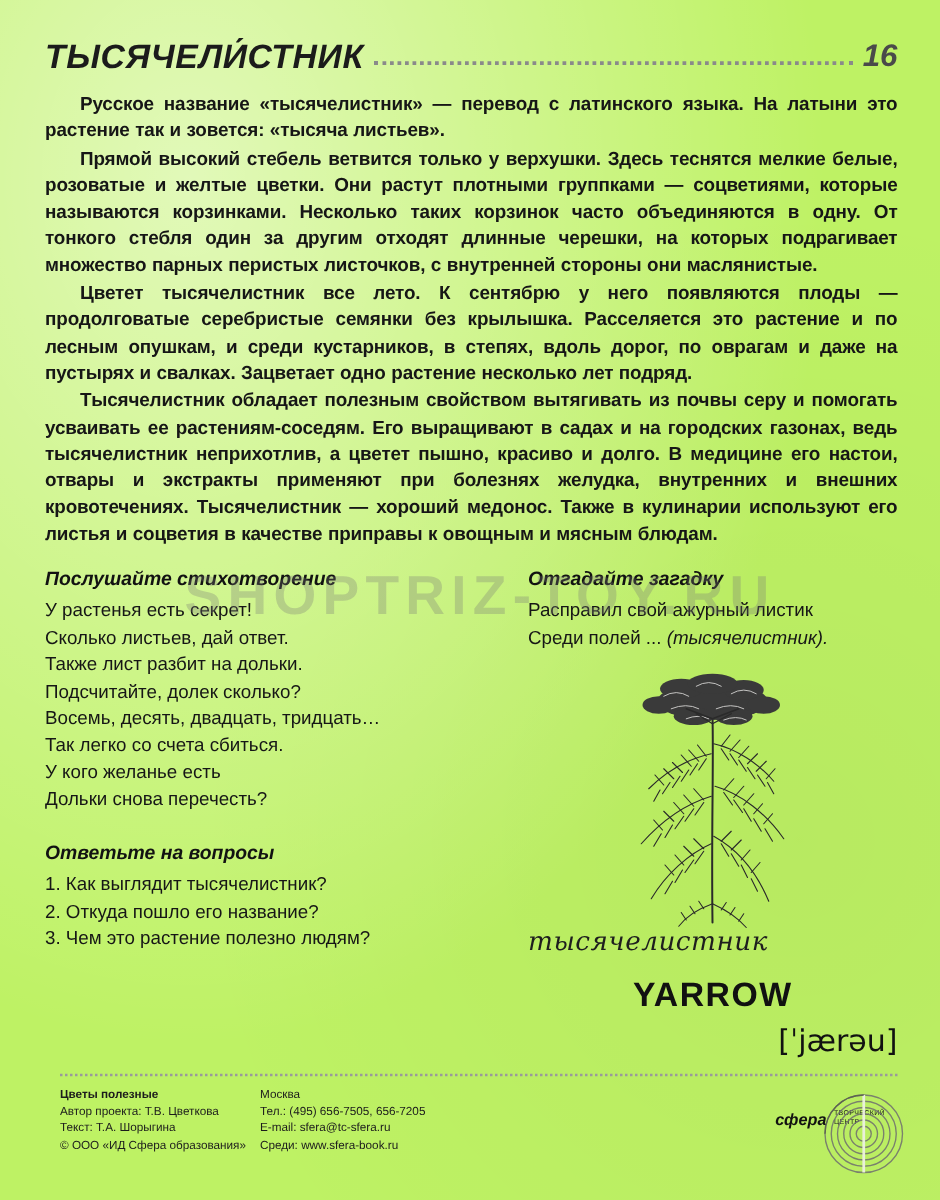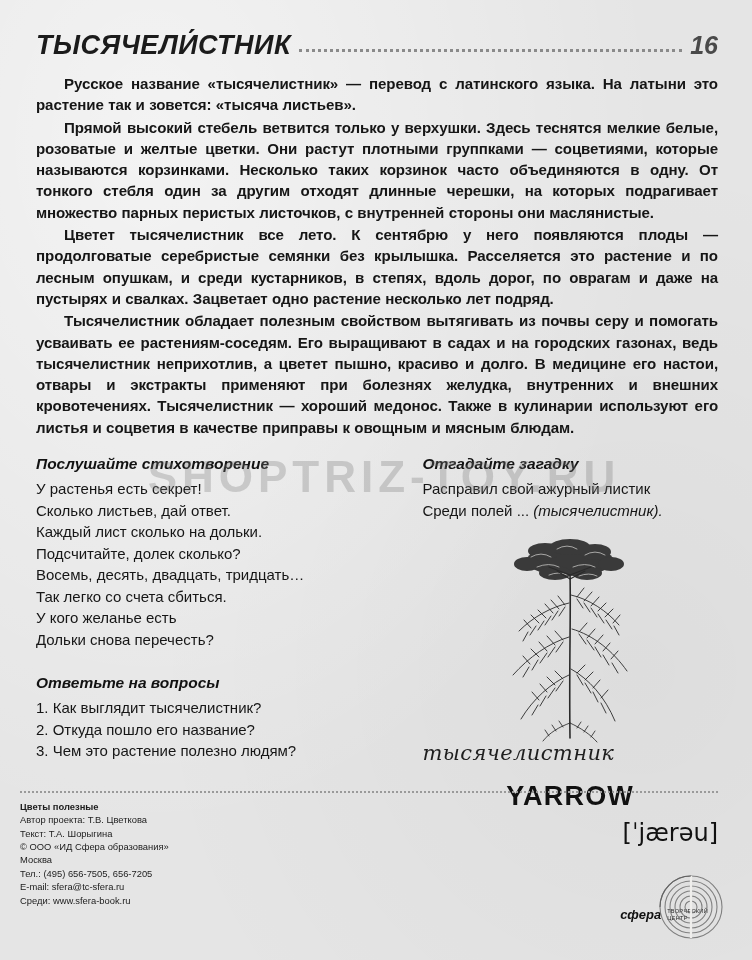--- a/index.html
+++ b/index.html
@@ -10,21 +10,21 @@
   body {
     width: 752px;
     height: 960px;
     font-family: "Liberation Sans", sans-serif;
     overflow: hidden;
   }
   .page {
     position: relative;
     width: 752px;
     height: 960px;
-    background: #e5e5e5;
+    background: #bef264;
     box-sizing: border-box;
     overflow: hidden;
   }
   
   .page::before {
     content: "";
     position: absolute;
     inset: 0;
     background:
       radial-gradient(ellipse at 20% 15%, rgba(255,255,255,0.55), rgba(255,255,255,0) 60%),
@@ -150,28 +150,27 @@
     letter-spacing: 5px;
     color: rgba(120,120,120,0.30);
     pointer-events: none;
     white-space: nowrap;
     font-family: "Liberation Sans", sans-serif;
   }
 
   
   .footer {
     position: absolute;
-    left: 20px;
+    left: 48px;
     right: 34px;
     bottom: 38px;
     border-top: 2px dotted #9a9a9a;
     padding-top: 7px;
     display: flex;
-    align-items: flex-start;
-    flex-direction: column;
+    align-items: center;
   }
   .footer-col {
     font-size: 9.4px;
     line-height: 13.4px;
     color: #1c1c1c;
   }
   .footer-col.first { width: 160px; }
   .footer-col.second { width: 185px; }
   .footer-col.first .bold { font-weight: bold; }
   .logo-area {
@@ -221,21 +220,21 @@
       <p>Тысячелистник обладает полезным свойством вытягивать из почвы серу и помогать усваивать ее растениям-соседям. Его выращивают в садах и на городских газонах, ведь тысячелистник неприхотлив, а цветет пышно, красиво и долго. В медицине его настои, отвары и экстракты применяют при болезнях желудка, внутренних и внешних кровотечениях. Тысячелистник — хороший медонос. Также в кулинарии используют его листья и соцветия в качестве приправы к овощным и мясным блюдам.</p>
     </div>
 
     <div class="columns">
 
       <div class="col-left">
         <div class="sec-title">Послушайте стихотворение</div>
         <div>
           <div class="poem-line">У растенья есть секрет!</div>
           <div class="poem-line">Сколько листьев, дай ответ.</div>
-          <div class="poem-line">Каждый лист сколько на дольки.</div>
+          <div class="poem-line">Также лист разбит на дольки.</div>
           <div class="poem-line">Подсчитайте, долек сколько?</div>
           <div class="poem-line">Восемь, десять, двадцать, тридцать…</div>
           <div class="poem-line">Так легко со счета сбиться.</div>
           <div class="poem-line">У кого желанье есть</div>
           <div class="poem-line">Дольки снова перечесть?</div>
         </div>
 
         <div class="questions">
           <div class="sec-title">Ответьте на вопросы</div>
           <div class="q-list">

